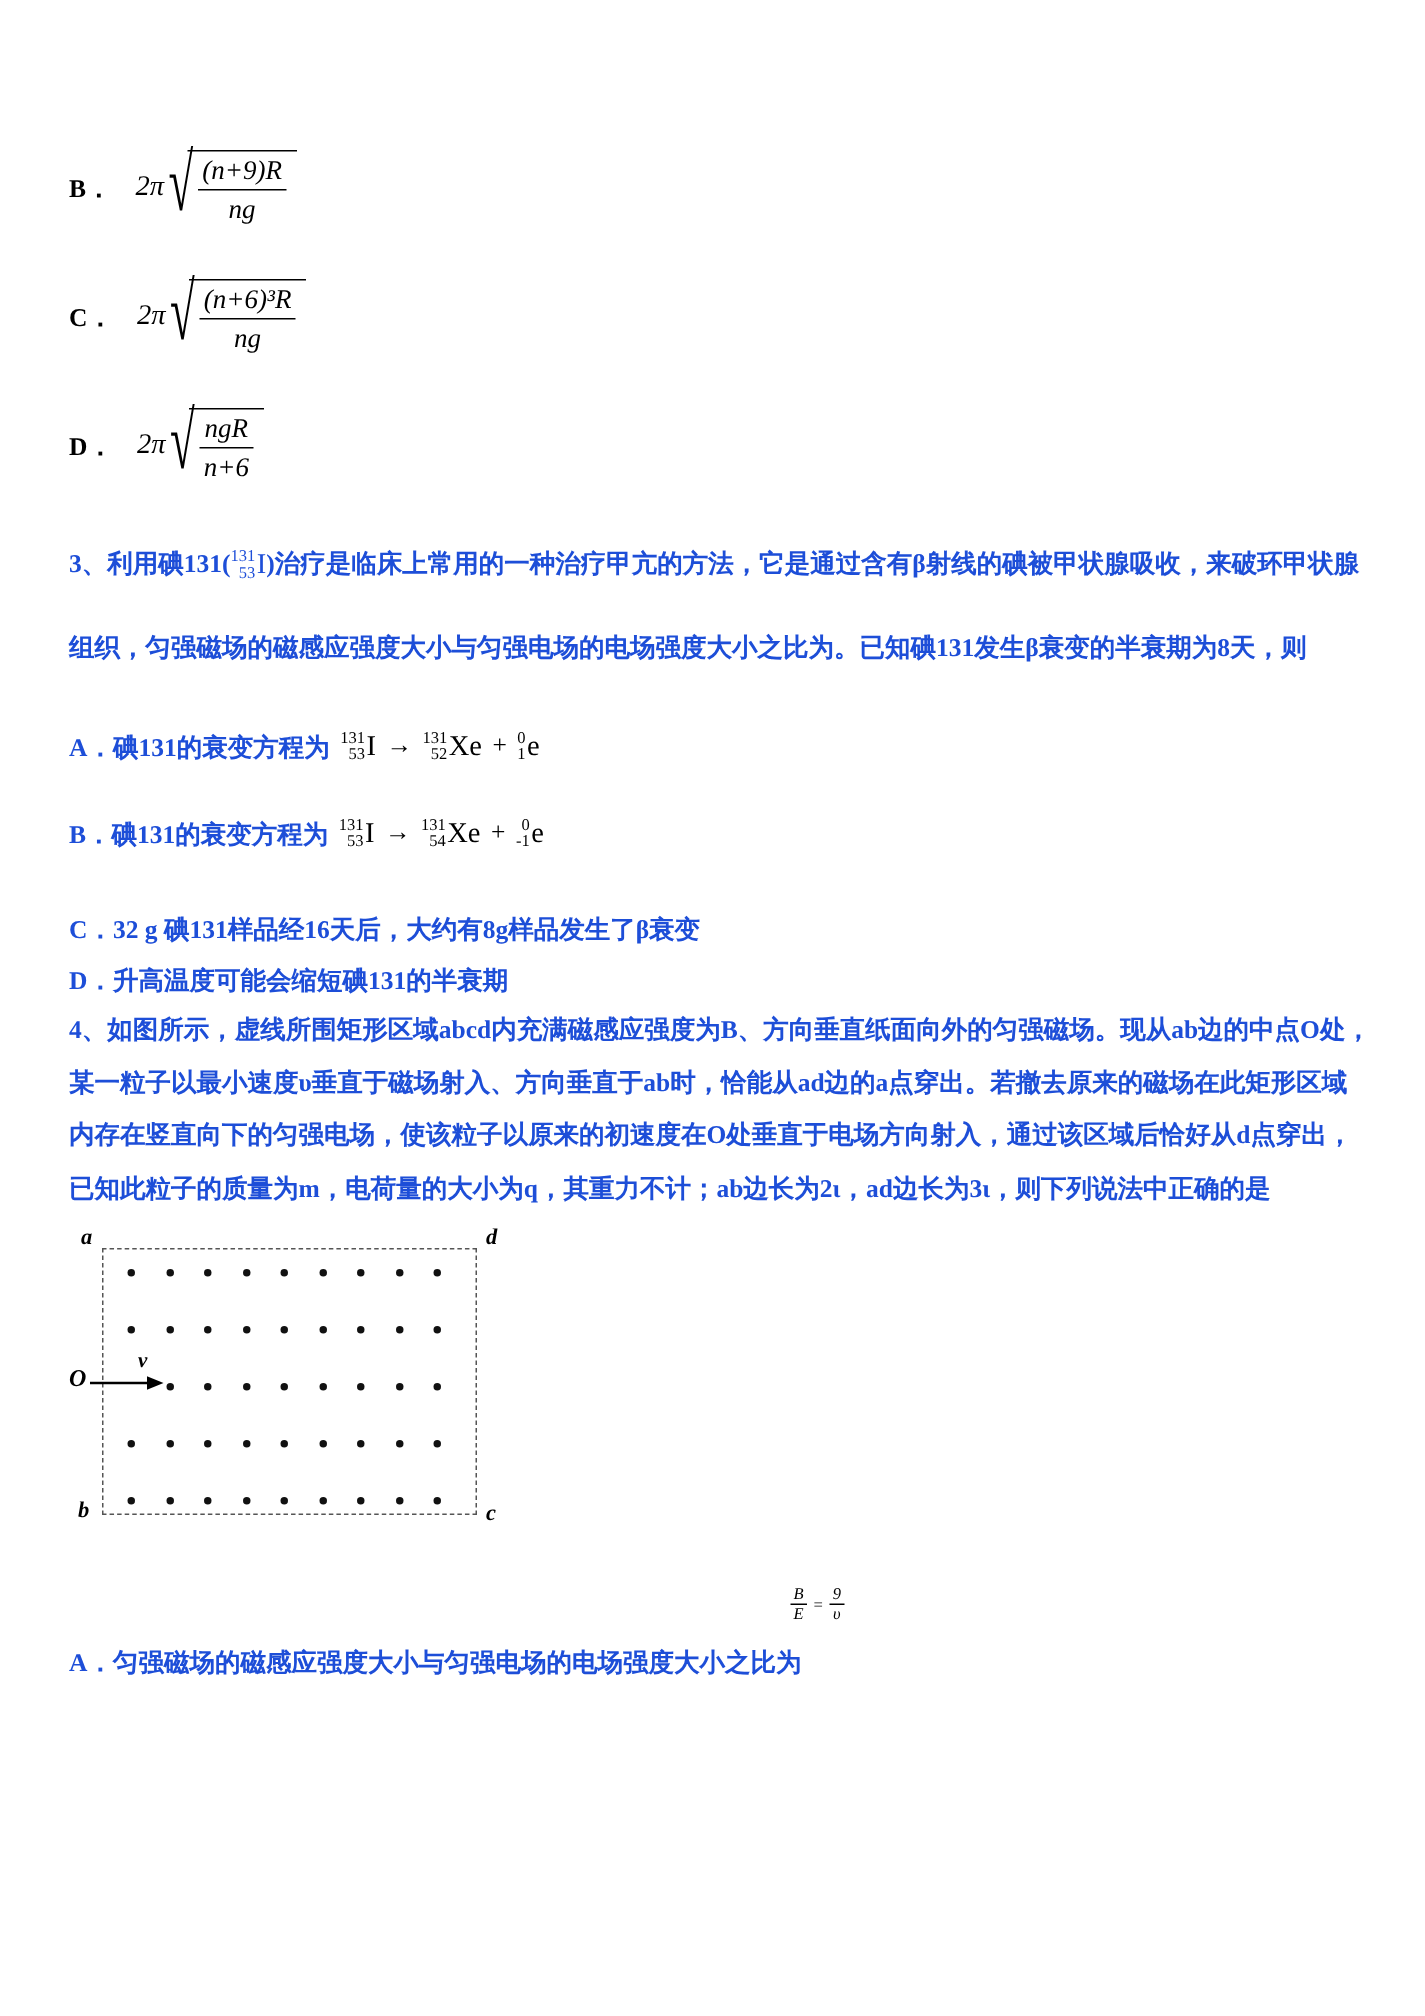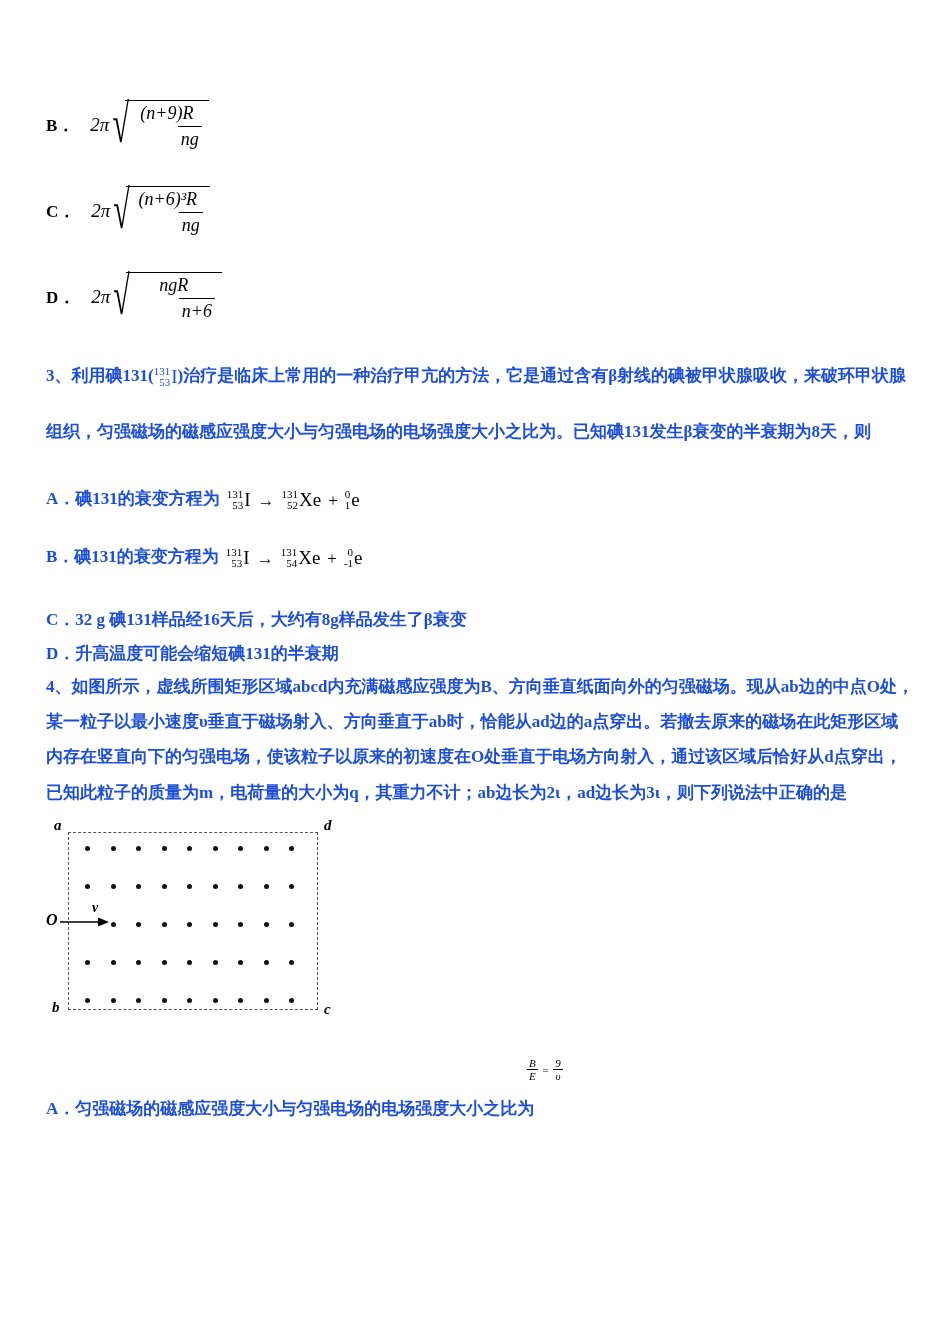--- a/index.html
+++ b/index.html
@@ -12,28 +12,28 @@
 
   
   .opt-row { display:flex; align-items:center; gap:16px; }
   .opt-label { font-weight:700; font-size:17px; }
   .sqrt-expr { display:inline-flex; align-items:center; font-size:19px; }
   .coeff { margin-right:3px; font-size:19px; }
   .radsign { font-style:normal; display:inline-block; font-size:30px; transform:scaleY(1.8); transform-origin:60% 55%; margin-right:-4px; font-weight:400; }
   .radicand { display:inline-block; border-top:1.7px solid #000; padding:2px 7px 0 7px; }
   .frac { display:inline-block; text-align:center; vertical-align:middle; font-size:18px; }
   .frac .num { display:block; padding:0 3px 2px; }
-  .frac .den { display:block; border-top:1.5px solid #000; padding:2px 3px 0;margin-left:46px; }
+  .frac .den { display:block; border-top:1.5px solid #000; padding:2px 3px 0; }
 
   
   .nuc { display:inline-flex; align-items:center; font-style:normal; font-weight:400; font-family:Liberation Serif, serif; vertical-align:middle; }
   .nuc .pre { display:inline-flex; flex-direction:column; align-items:flex-end; font-size:11px; line-height:11px; margin-right:1px; }
   .nuc .sym { font-size:19px; line-height:20px; }
 
-  .eq-row { display:flex; align-items:flex-end; gap:7px; }
+  .eq-row { display:flex; align-items:flex-start; gap:7px; }
   .eq-arrow, .eq-plus { font-size:17px; font-weight:400; }
 
   
   .figure { position:absolute; left:50px; top:820px; width:340px; height:205px; }
   .field-rect { position:absolute; left:18px; top:12px; width:250px; height:178px; border:1.6px dashed #555; }
   .dot { position:absolute; width:5px; height:5px; background:#111; border-radius:50%; }
   .fig-label { position:absolute; font-style:italic; font-weight:700; font-size:15px; line-height:15px; }
   .v-label { position:absolute; left:42px; top:80px; font-style:italic; font-weight:700; font-size:14px; }
   .v-arrow { position:absolute; left:10px; top:94px; }
 

